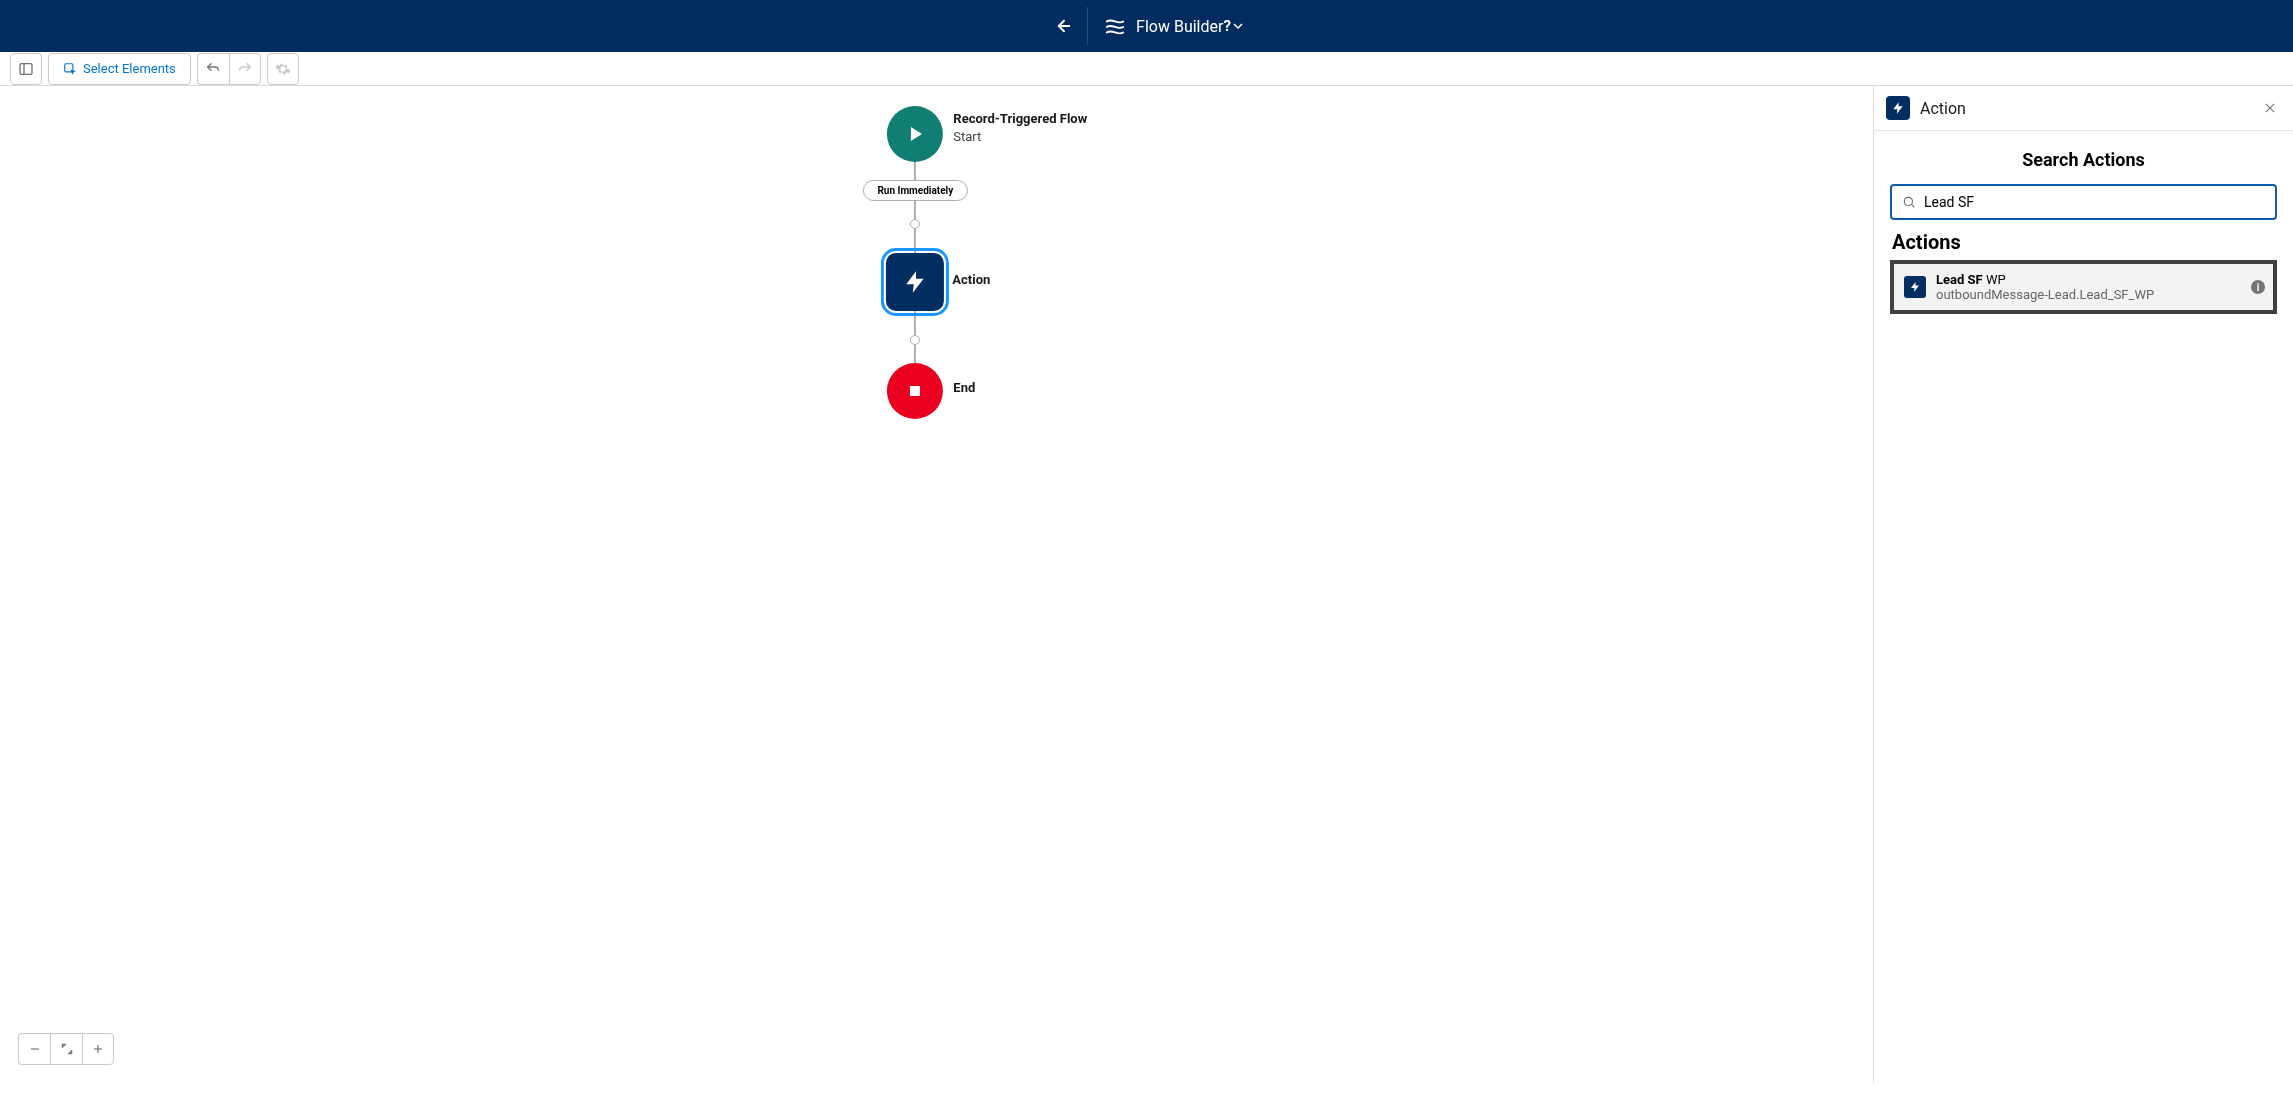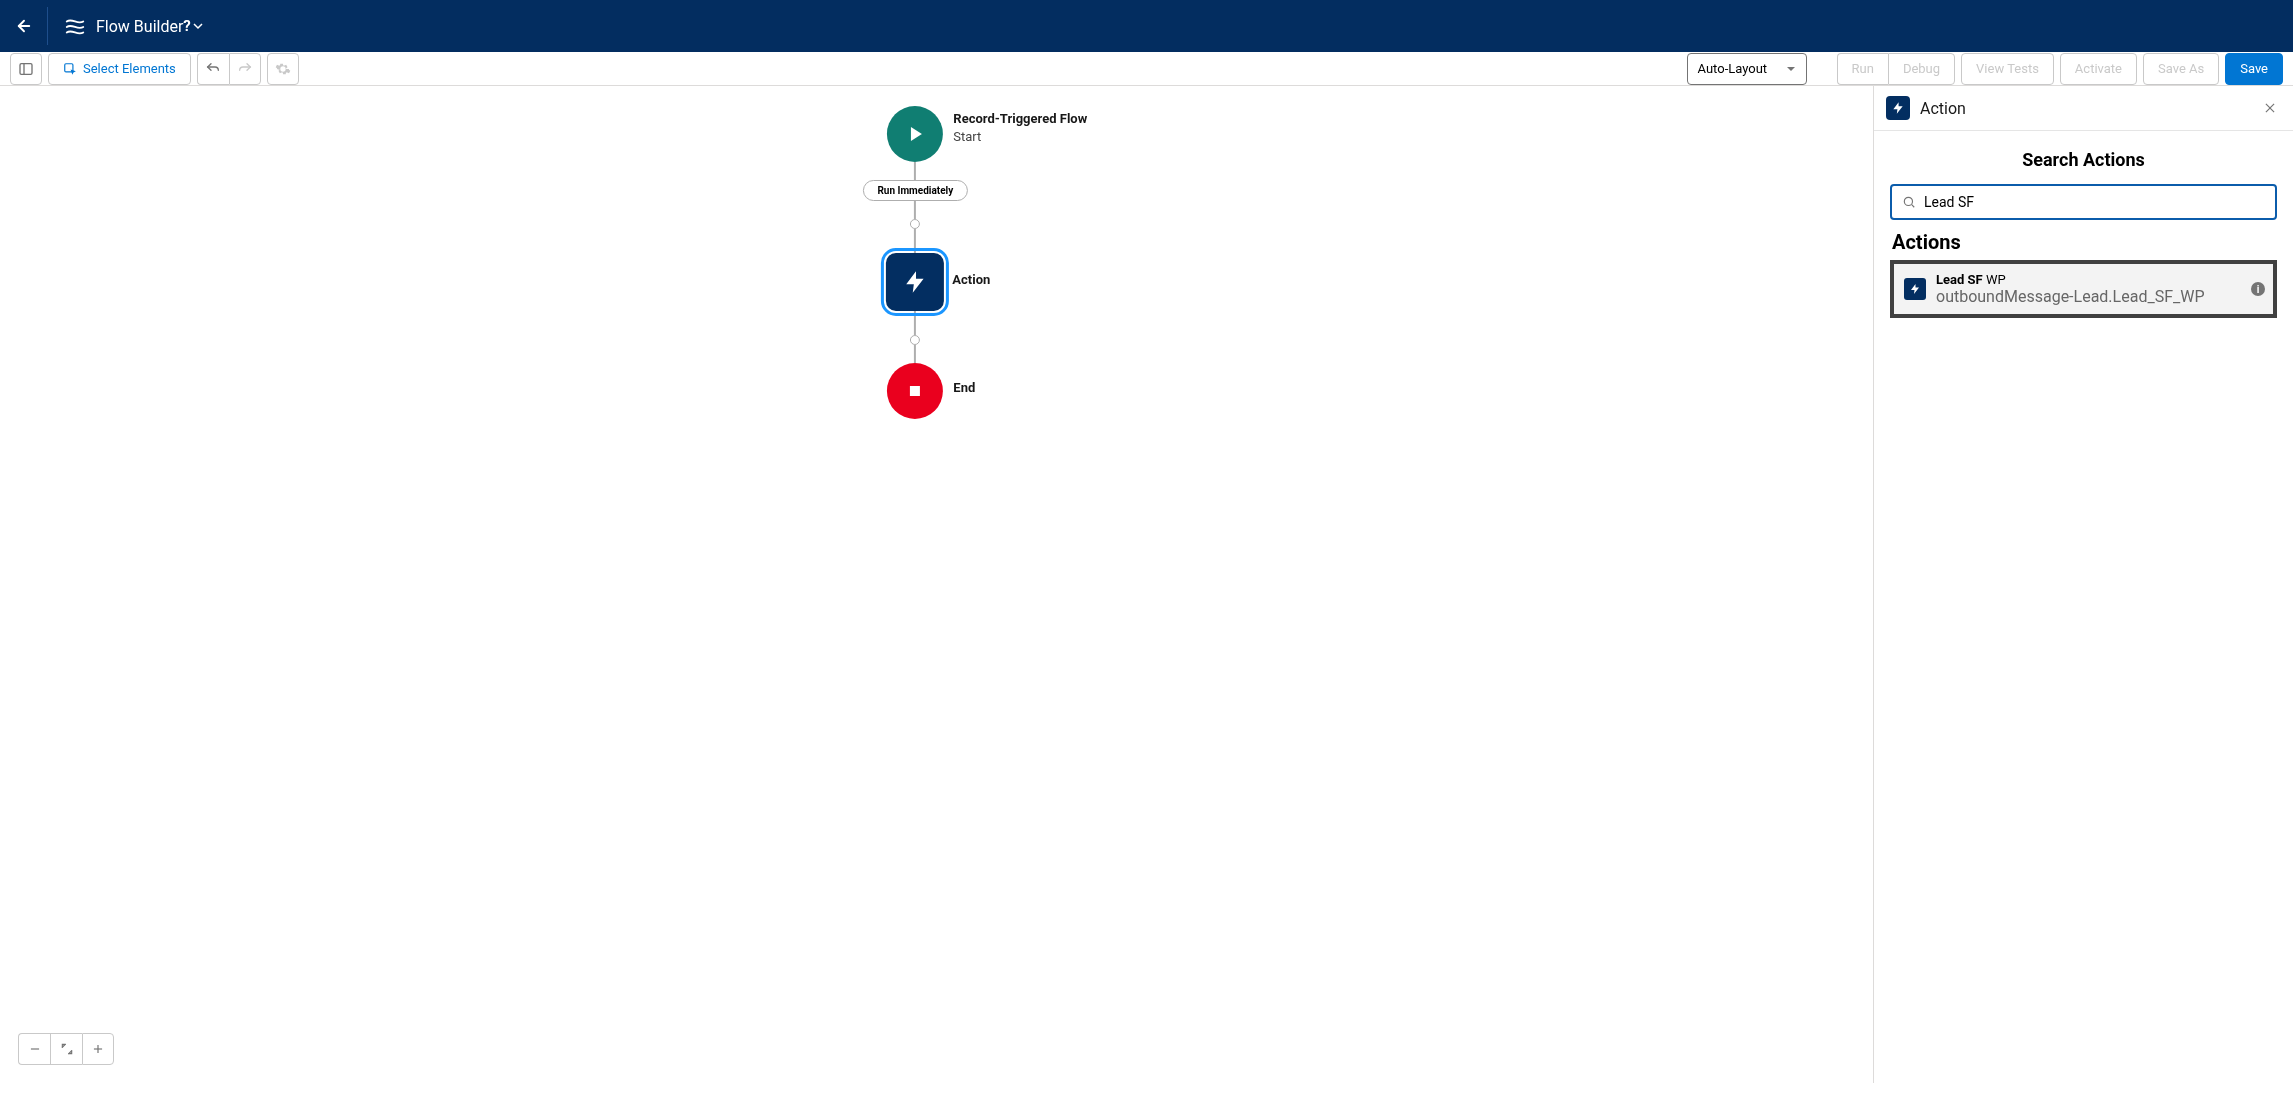--- a/index.html
+++ b/index.html
@@ -6,21 +6,21 @@
   body { background: #fff; overflow: hidden; }
 
   
   .top-bar {
     background: #032d60;
     height: 52px;
     display: flex;
     align-items: center;
     color: #fff;
     padding: 0 10px;
-    justify-content: flex-start;
+    justify-content: center;
   }
   .top-left { display: flex; align-items: center; gap: 10px; }
   .back-btn {
     width: 38px; height: 38px;
     display: flex; align-items: center; justify-content: center;
     cursor: pointer;
     border-right: 1px solid #1e4e8c;
     margin-right: 6px;
     padding-right: 10px;
   }
@@ -145,21 +145,21 @@
     background:#f3f3f3;
     cursor:pointer;
     position:relative;
   }
   .result-icon {
     width:22px; height:22px; border-radius:3px; background:#032e61;
     display:flex; align-items:center; justify-content:center;
   }
   .result-text .line1 { font-size:13px; }
   .result-text .line1 .bold { font-weight:700; }
-  .result-text .line2 { font-size:16px; color:#666; }
+  .result-text .line2 { font-size:13px; color:#666; }
   .info-dot {
     position:absolute; right:8px; top:50%; transform:translateY(-50%);
     width:14px; height:14px; border-radius:50%; background:#747474; color:#fff;
     display:flex; align-items:center; justify-content:center;
     font-size:10px; font-weight:700;
   }
 
   .panel-footer {
     border-top:1px solid #e5e5e5;
     text-align:center;
@@ -226,37 +226,20 @@
           </svg>
       </button>
     </div>
     <button class="btn icon-only disabled">
       <svg width="16" height="16" viewBox="0 0 24 24" fill="#c9c9c9">
           <path d="M12 8a4 4 0 1 0 0 8 4 4 0 0 0 0-8zm9 4a7 7 0 0 1-.1 1.2l2.1 1.6-2 3.5-2.5-1a7 7 0 0 1-2 .1l-.4 2.6h-4l-.4-2.6a7 7 0 0 1-2-.1l-2.5 1-2-3.5 2.1-1.6A7 7 0 0 1 3 12a7 7 0 0 1 .1-1.2L1 9.2l2-3.5 2.5 1a7 7 0 0 1 2-.1L7.9 4h4l.4 2.6a7 7 0 0 1 2 .1l2.5-1 2 3.5-2.1 1.6c.1.4.1.8.1 1.2z"></path>
         </svg>
     </button>
   </div>
 
-  <div class="tb-right">
-    <div class="layout-dropdown">
-      <span>Auto-Layout</span>
-      <svg width="10" height="10" viewBox="0 0 10 10">
-          <path d="M1 3 L5 7 L9 3" fill="#747474"></path>
-        </svg>
-    </div>
-    <div style="width:18px"></div>
-    <div class="btn-group">
-      <button class="btn disabled">Run</button>
-      <button class="btn disabled">Debug</button>
-    </div>
-    <button class="btn disabled">View Tests</button>
-    <button class="btn disabled">Activate</button>
-    <button class="btn disabled">Save As</button>
-    <button class="btn primary">Save</button>
-  </div>
 </div>
 
 <div class="workspace">
   <div class="canvas">
 
     <div class="flow">
 
       <div class="node-row">
         <div class="node-circle start-node">
           <svg width="24" height="24" viewBox="0 0 24 24" fill="#fff">

